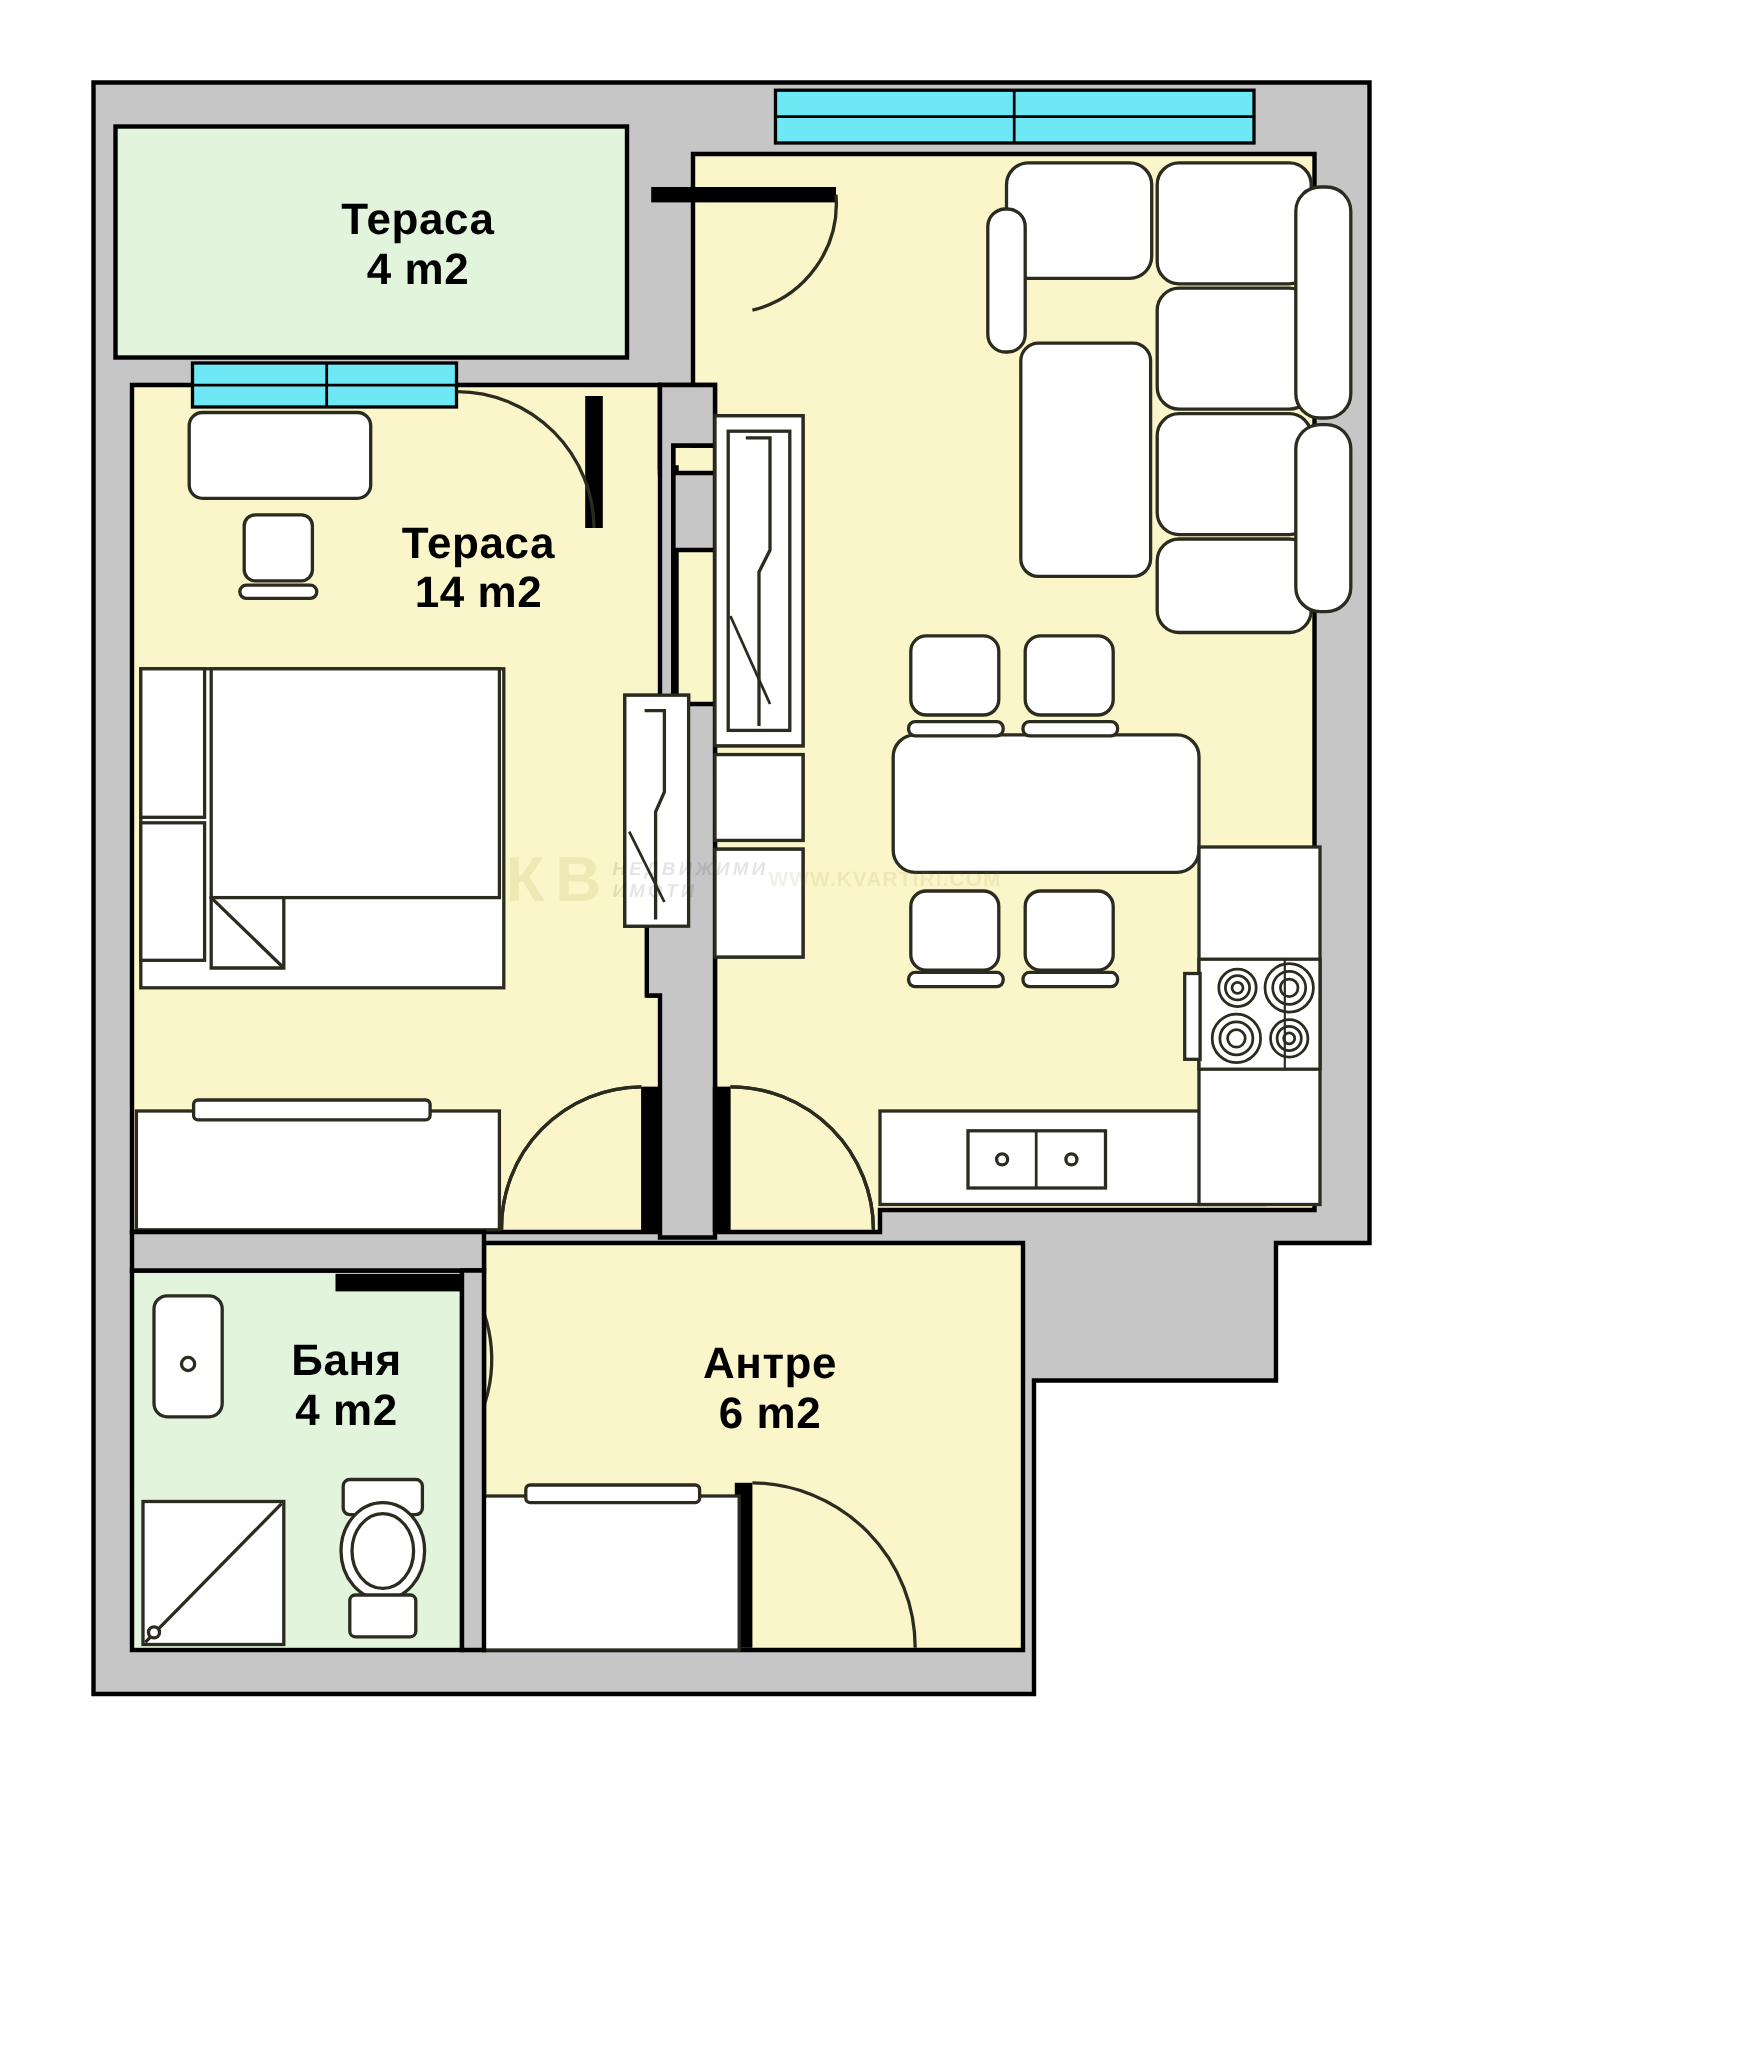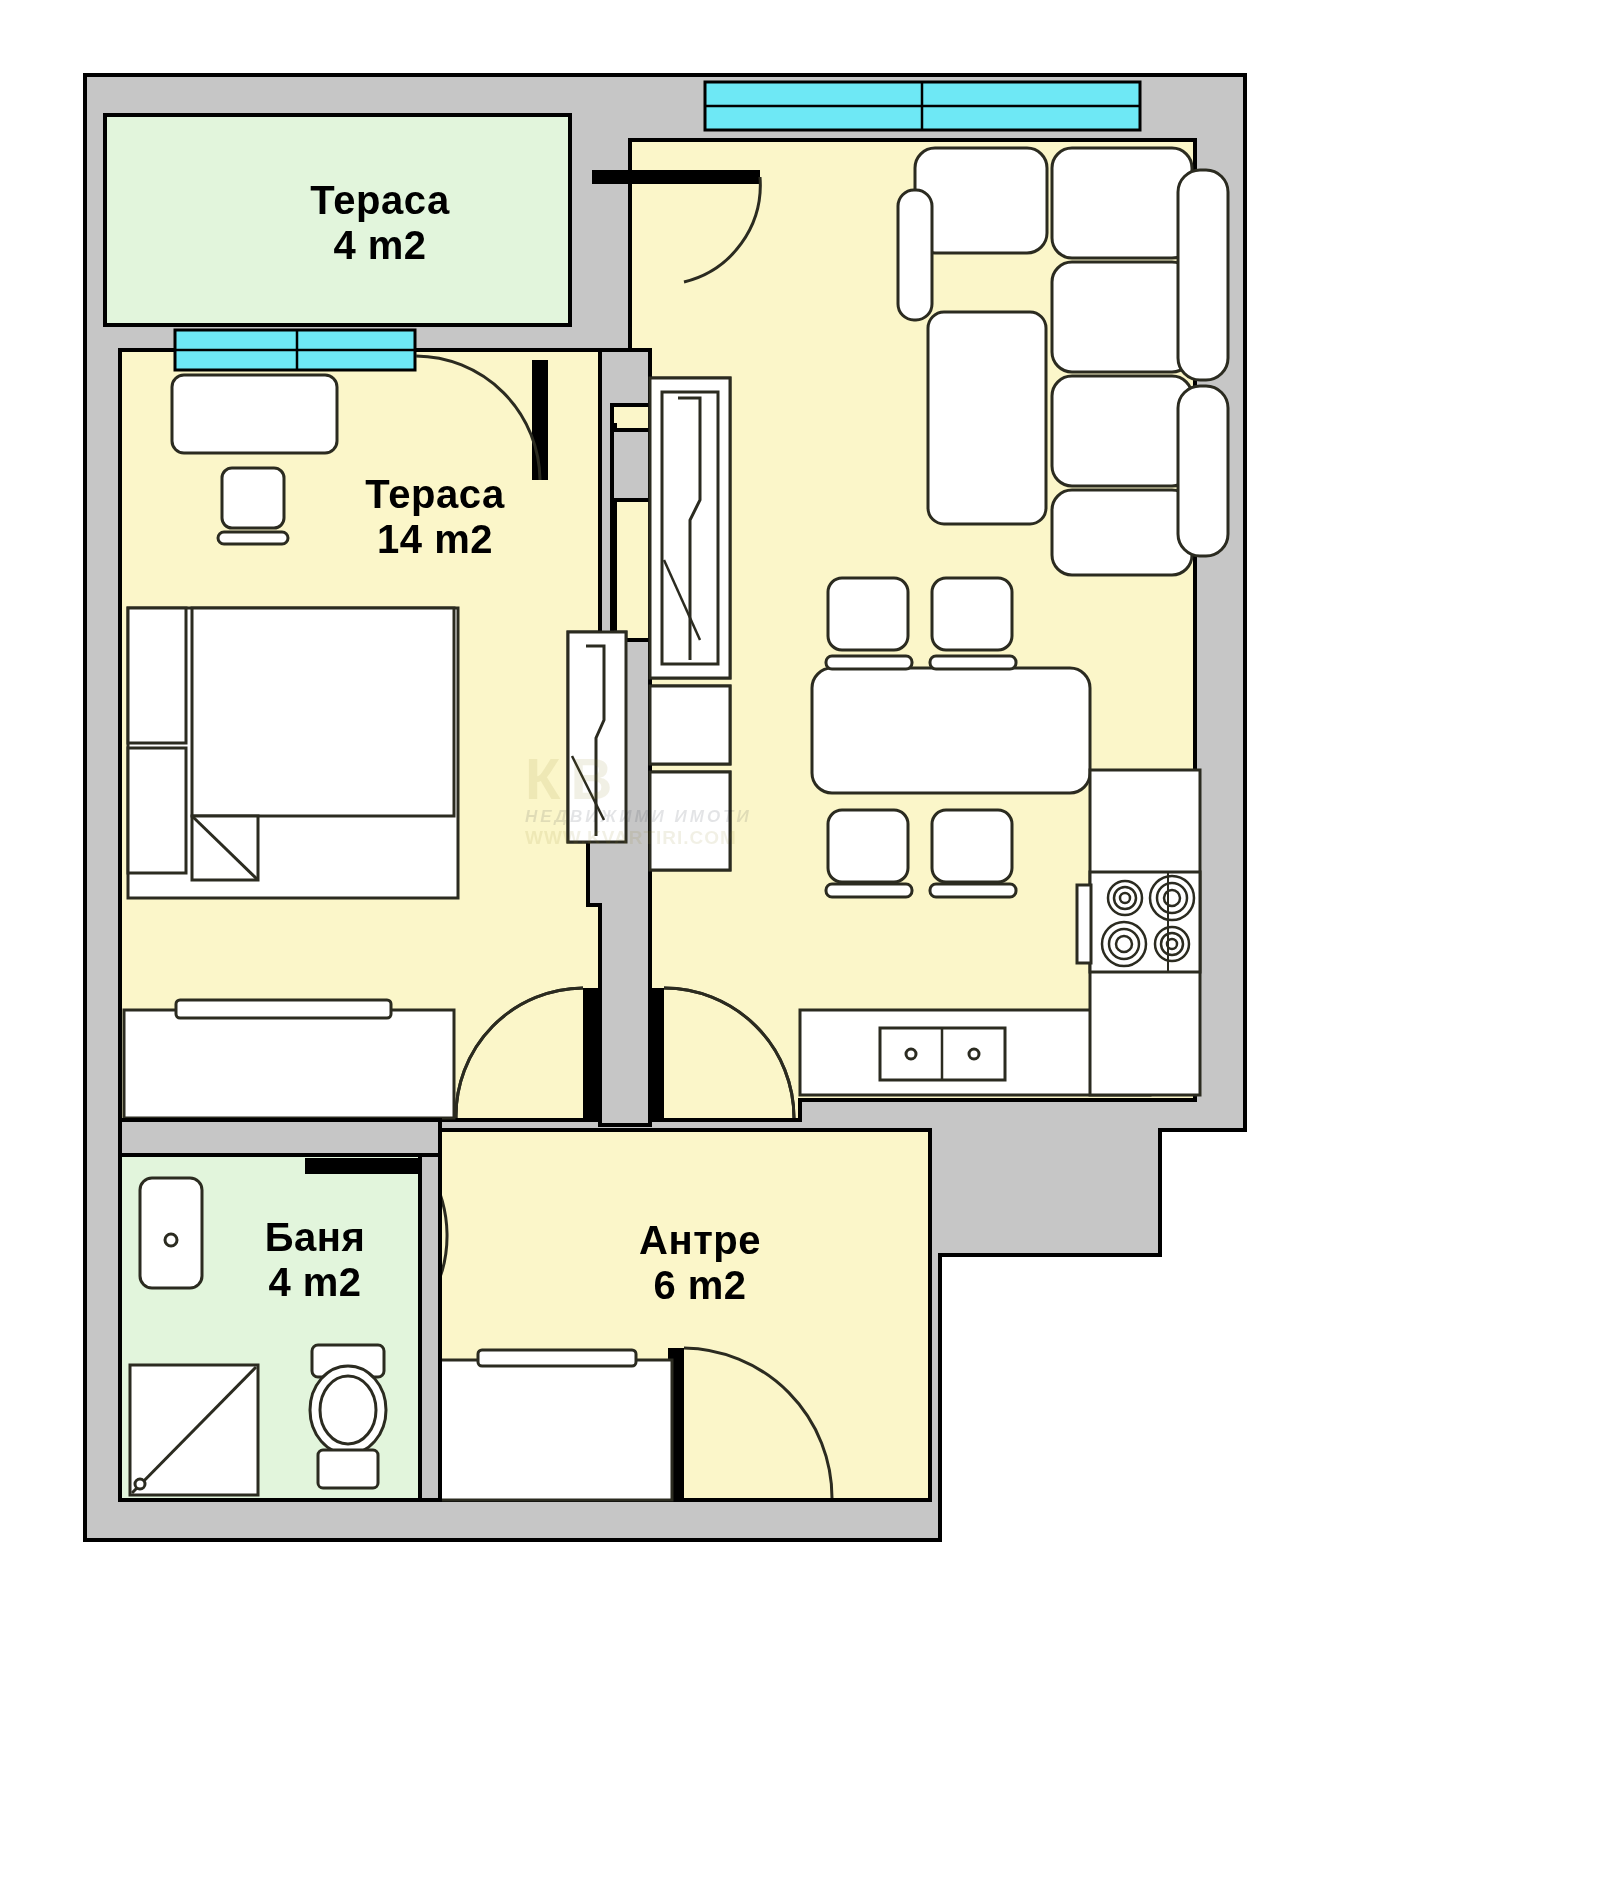--- a/index.html
+++ b/index.html
@@ -7,21 +7,21 @@
   #plan-root{position:relative;width:1600px;height:1882px;background:#ffffff;overflow:hidden;}
   #plan-svg{position:absolute;left:0;top:0;width:1600px;height:1882px;}
   .room-label{position:absolute;text-align:center;font-family:Liberation Sans, sans-serif;font-weight:bold;color:#000000;line-height:1.12;letter-spacing:0.5px;white-space:nowrap;}
   .room-label .ln{display:block;}
   #label-terrace{left:130px;top:178px;width:500px;font-size:40px;}
   #label-bedroom{left:225px;top:472px;width:420px;font-size:40px;}
   #label-living{left:640px;top:265px;width:430px;font-size:40px;line-height:1.2;}
   #label-bath{left:150px;top:1215px;width:330px;font-size:40px;}
   #label-hall{left:500px;top:1218px;width:400px;font-size:40px;}
   #watermark{position:absolute;left:525px;top:755px;width:320px;height:90px;opacity:0.11;
-      display:flex;flex-direction:column;justify-content:center;pointer-events:none;}
+      display:flex;flex-direction:row;align-items:center;justify-content:center;pointer-events:none;}
   #watermark .wm-big{font-family:"Liberation Sans", sans-serif;font-weight:bold;font-size:58px;color:#8a7c20;letter-spacing:10px;line-height:0.95;}
   #watermark .wm-mid{font-family:"Liberation Sans", sans-serif;font-weight:bold;font-size:17px;color:#0f172a;letter-spacing:3px;font-style:italic;}
   #watermark .wm-small{font-family:"Liberation Sans", sans-serif;font-weight:bold;font-size:19px;color:#8a7c20;letter-spacing:1px;}
 </style>
 </head>
 <body>
 
 <div id="plan-root">
 
   <svg id="plan-svg" viewBox="0 0 1600 1882">

